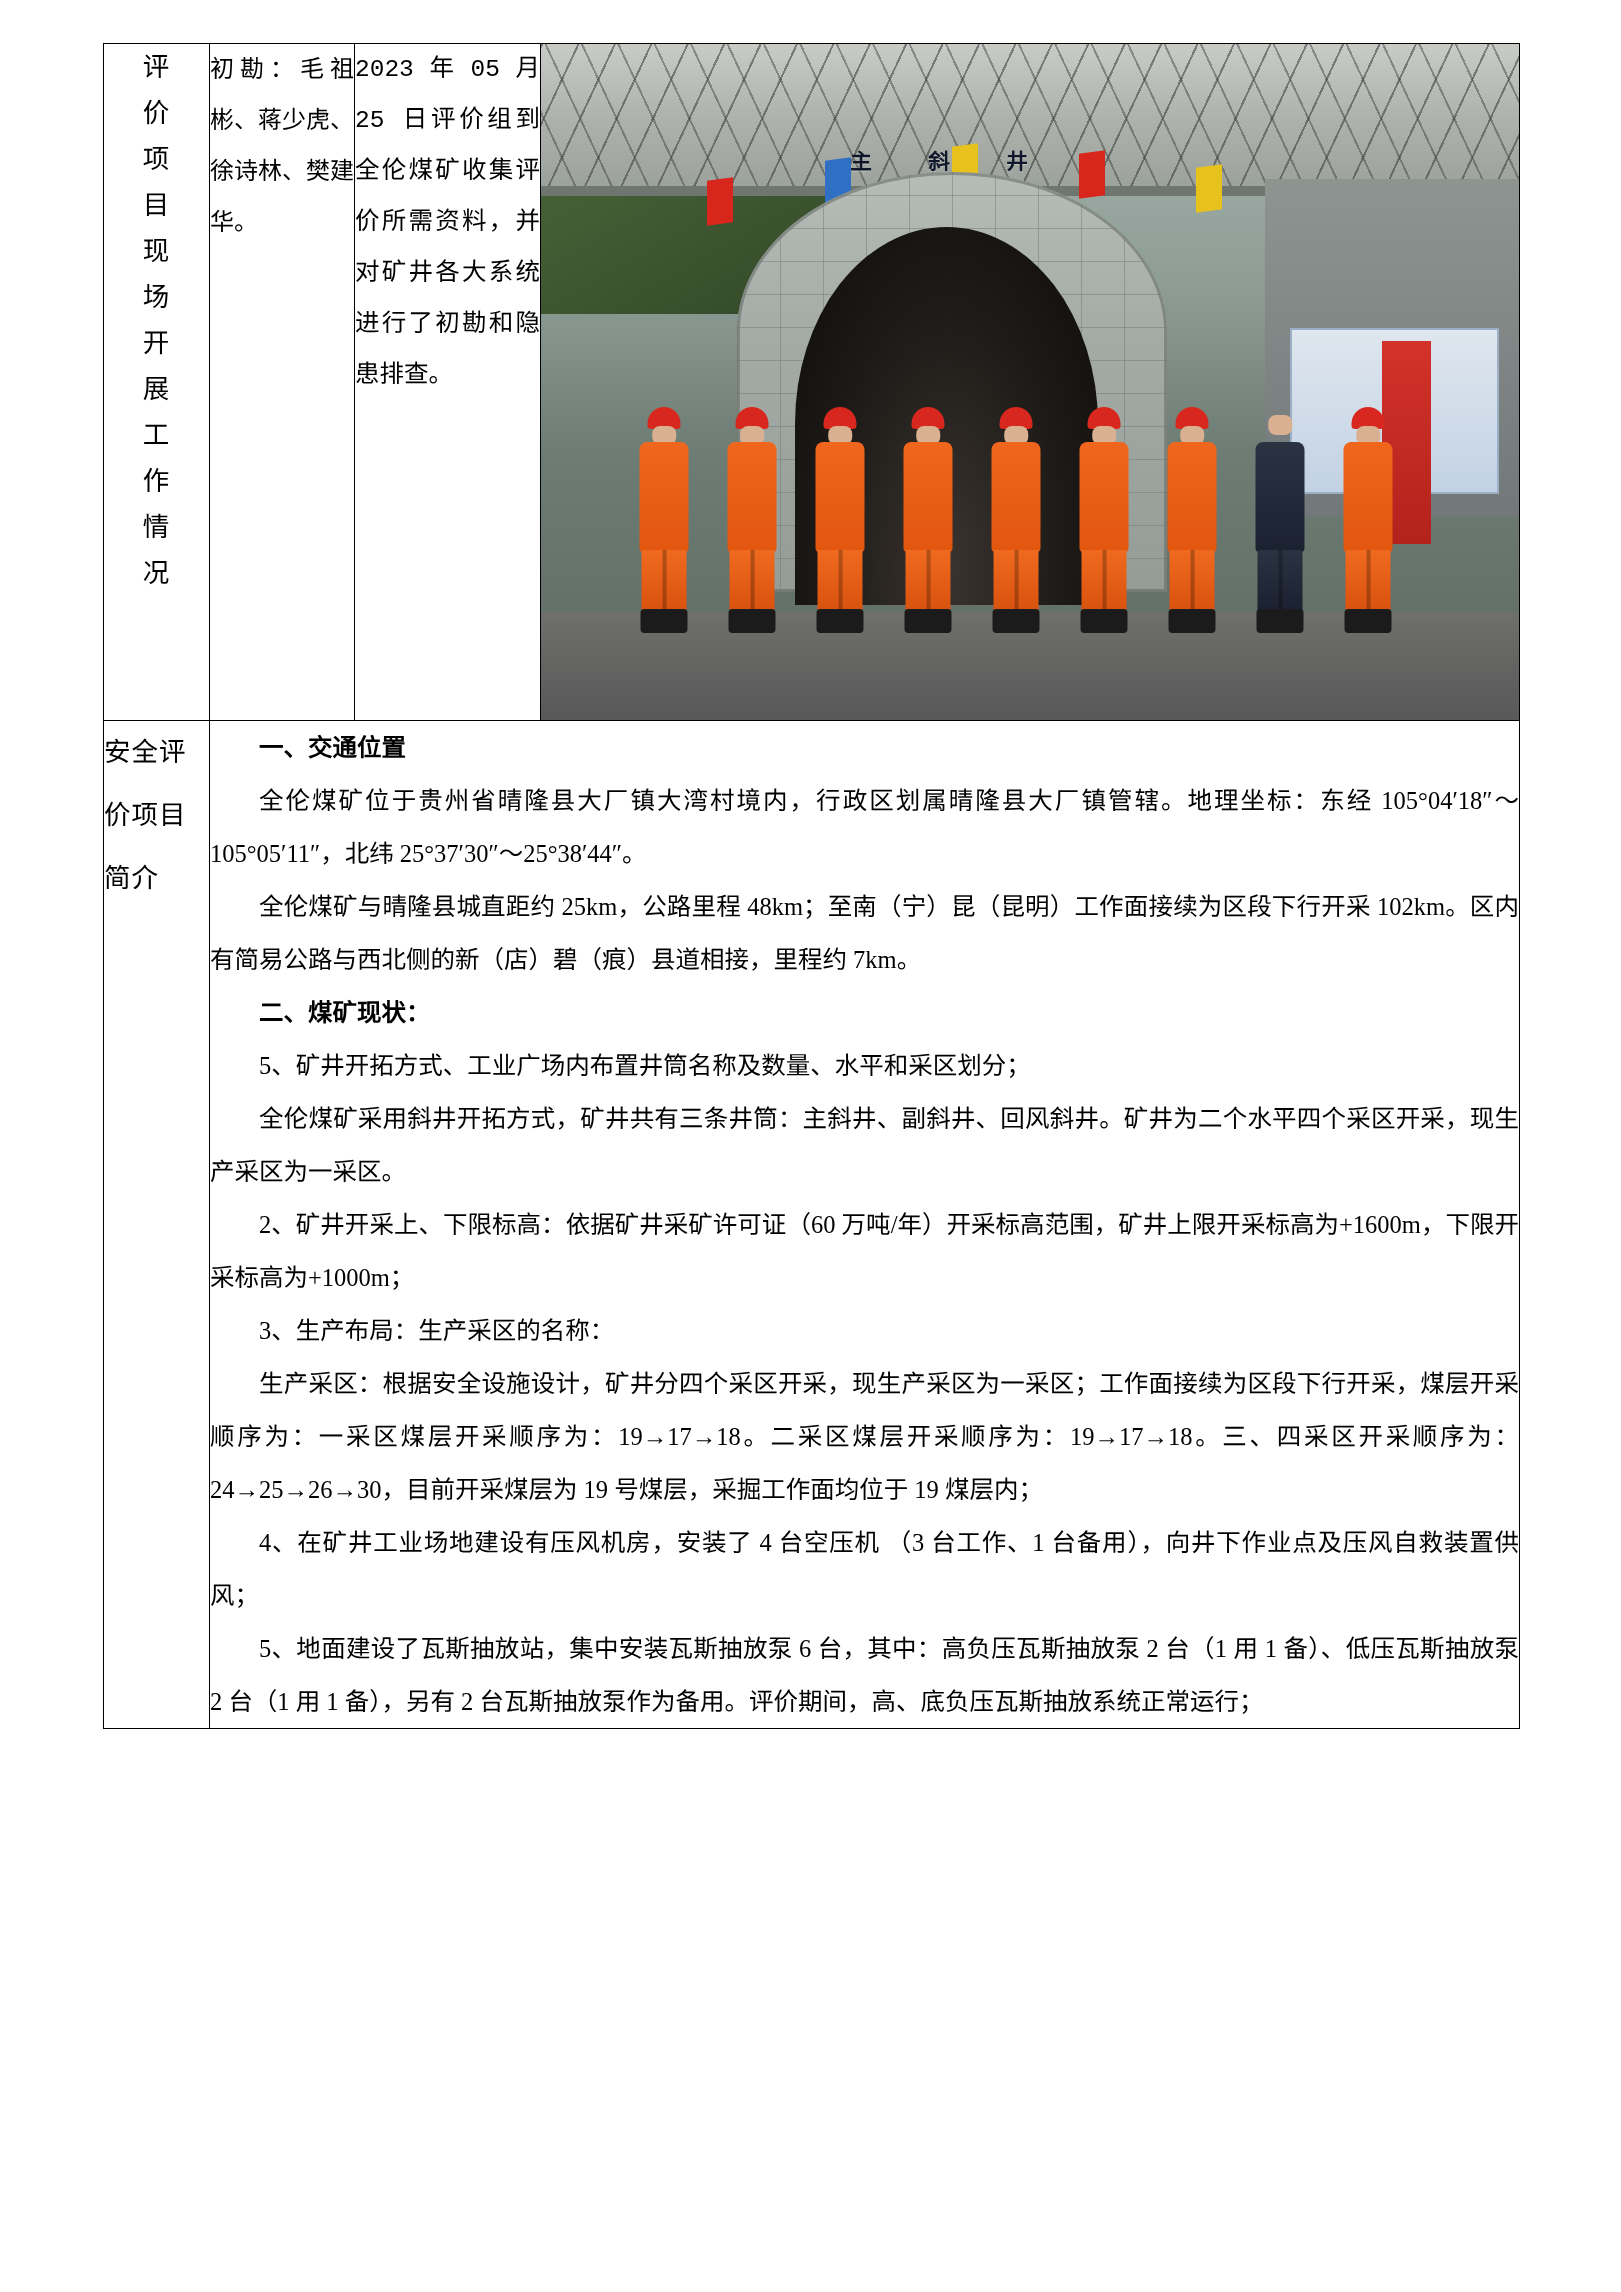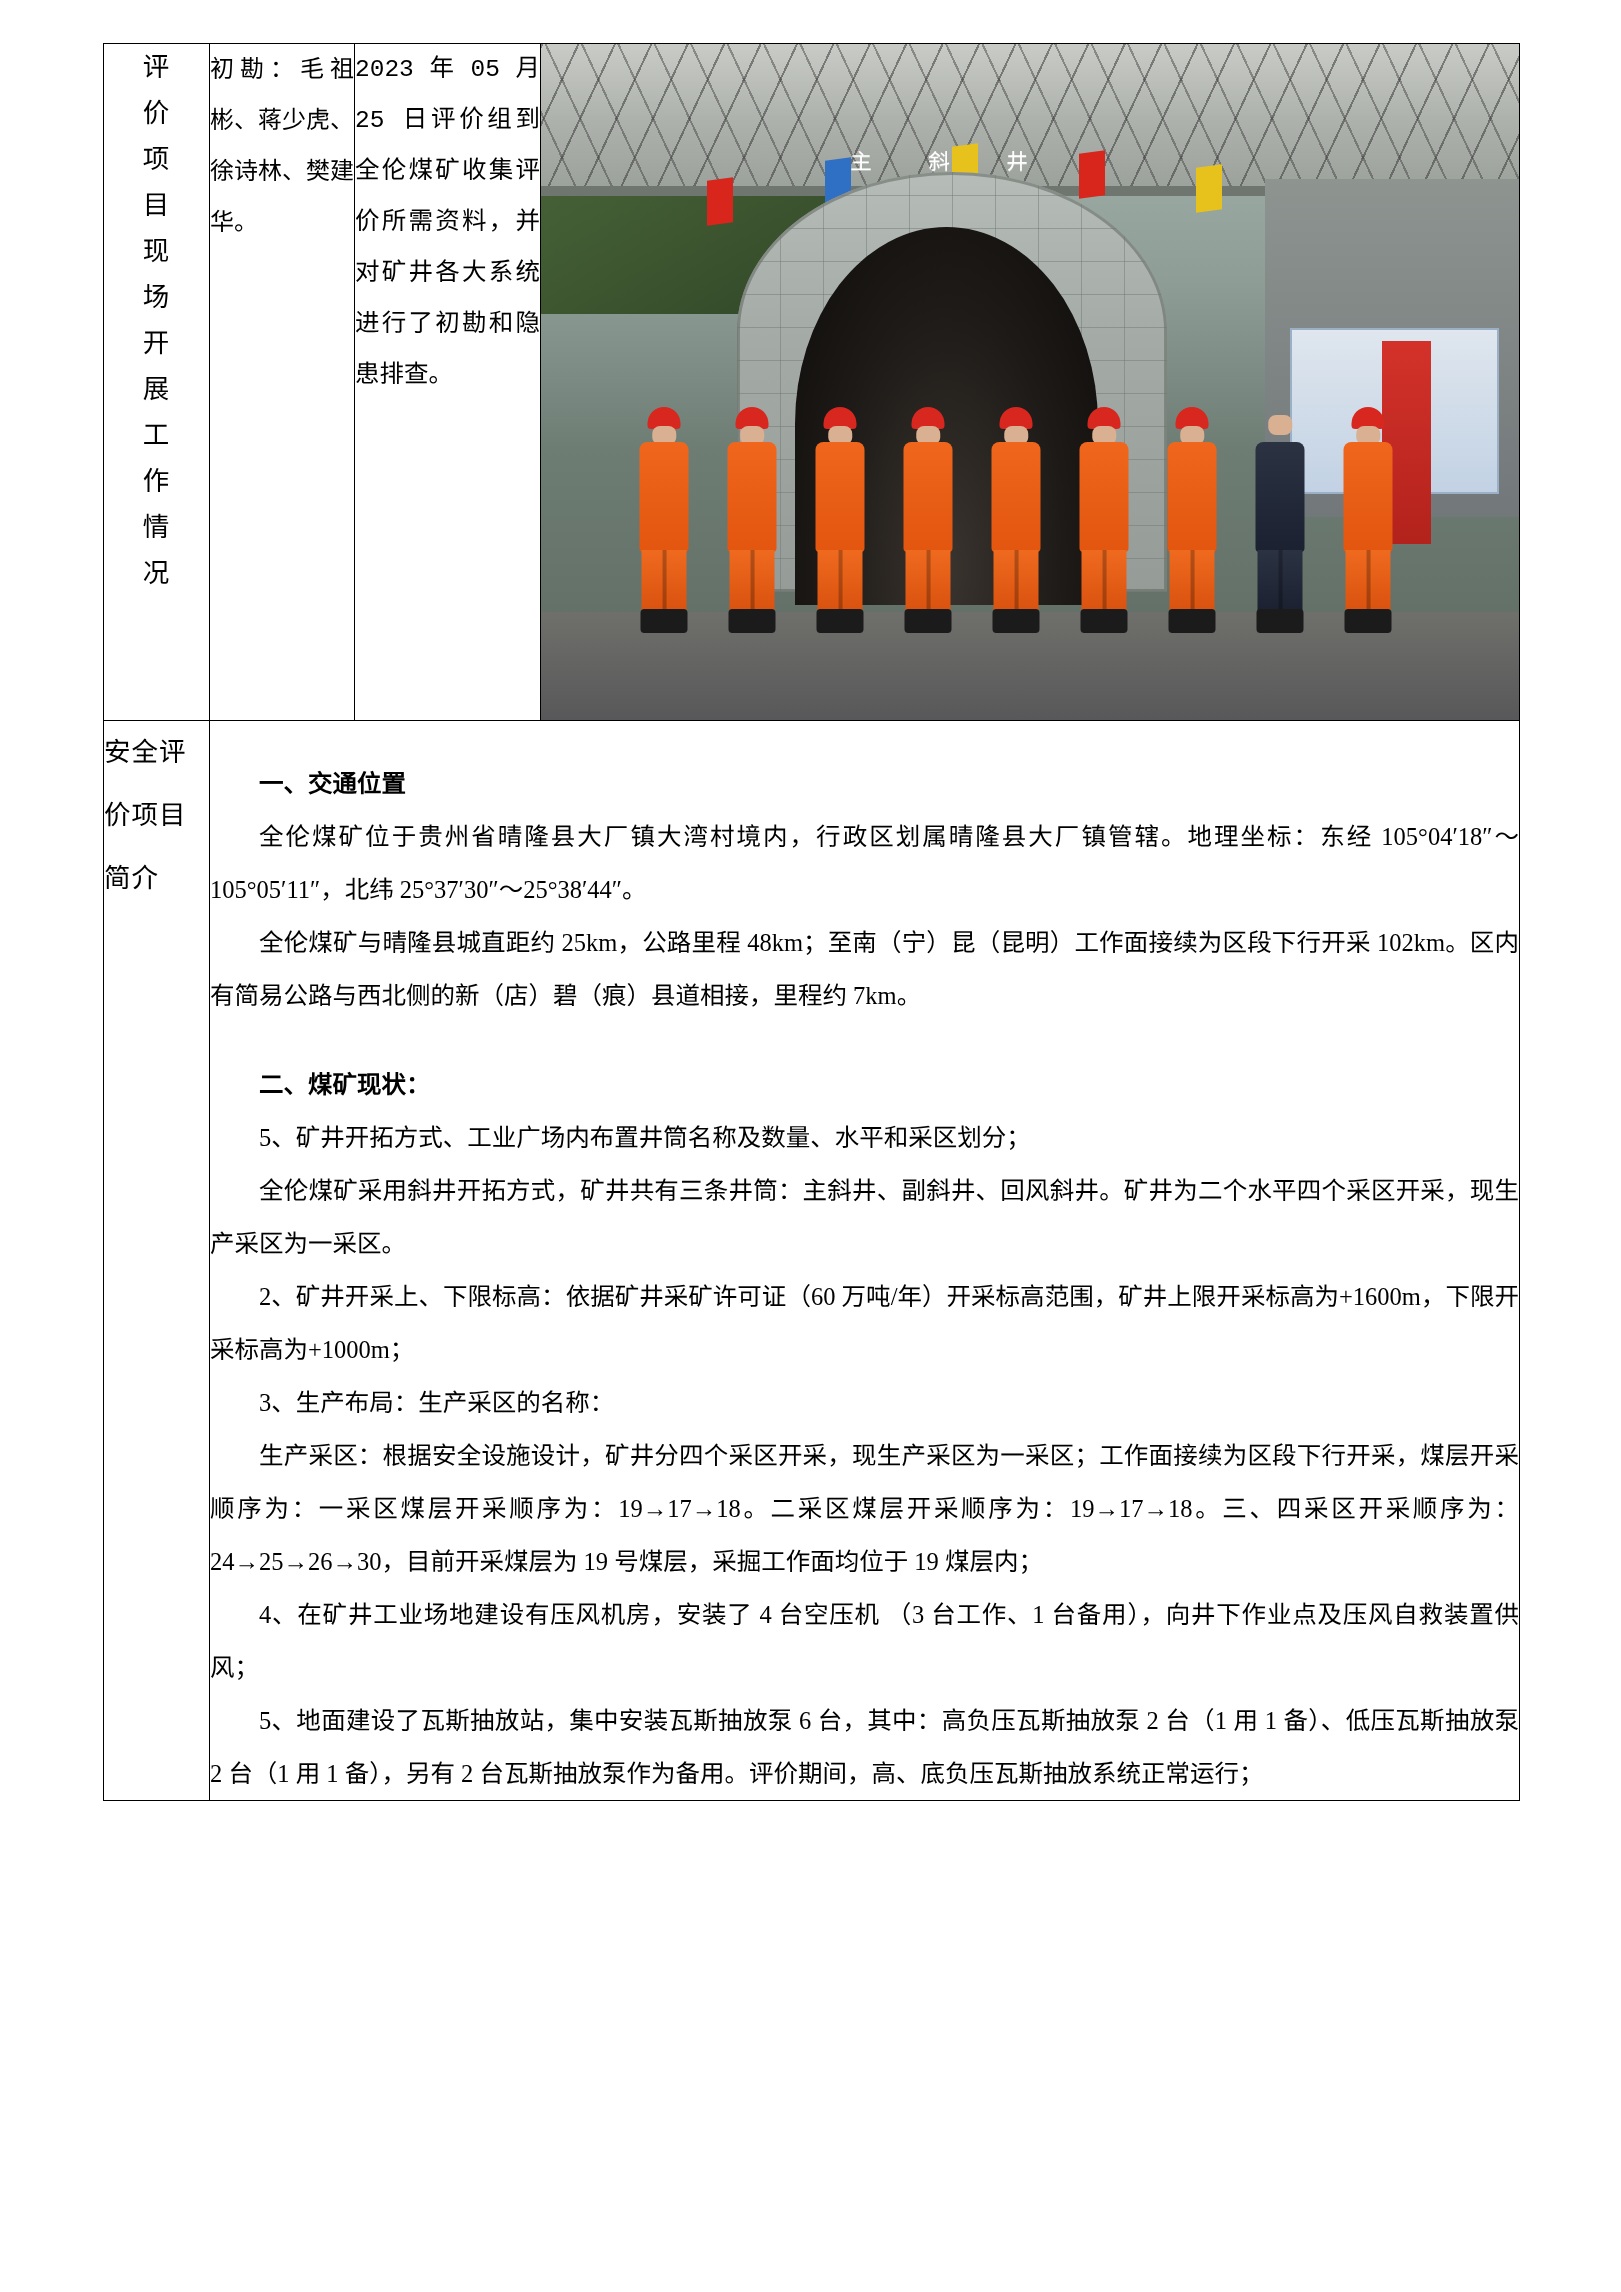--- a/index.html
+++ b/index.html
@@ -119,27 +119,27 @@
     position: absolute;
     left: 26%; top: 27%;
     width: 31%; height: 56%;
     background: radial-gradient(ellipse at 50% 90%, #3a342f 0%, #1d1a17 55%, #0e0c0b 100%);
     border-radius: 50% 50% 0 0 / 52% 52% 0 0;
   }
   .sign-board {
     position: absolute; left: 30%; top: 15%;
     width: 24%; height: 7%;
     background: rgba(150,158,150,.0);
-    color: #ffffff;
+    color: #0f172a;
     font-family: "Liberation Serif", serif;
     font-size: 21.6px;
     letter-spacing: 25.5px;
     text-align: center;
     line-height: 1.6;
-    font-weight: normal;
+    font-weight: bold;
     text-shadow: 0 1px 0 rgba(255,255,255,.35);
   }
   .flag {
     position: absolute;
     width: 25.5px; height: 45px;
     transform: skewY(-8deg);
   }
   .bldg-right {
     position: absolute; right: 0; top: 20%;
     width: 26%; height: 50%;
@@ -219,21 +219,20 @@
     line-height: 53px;
     text-align: justify;
   }
   .cell-body p {
     margin: 0;
     text-indent: 49px;
   }
   .cell-body p.heading {
     font-weight: bold;
     text-indent: 49px;
-    margin-top: 36px;
   }
 </style>
 </head>
 <body>
 
 <div class="page">
   <table class="doc-table">
     <colgroup>
       <col style="width:106px">
       <col style="width:145px">

